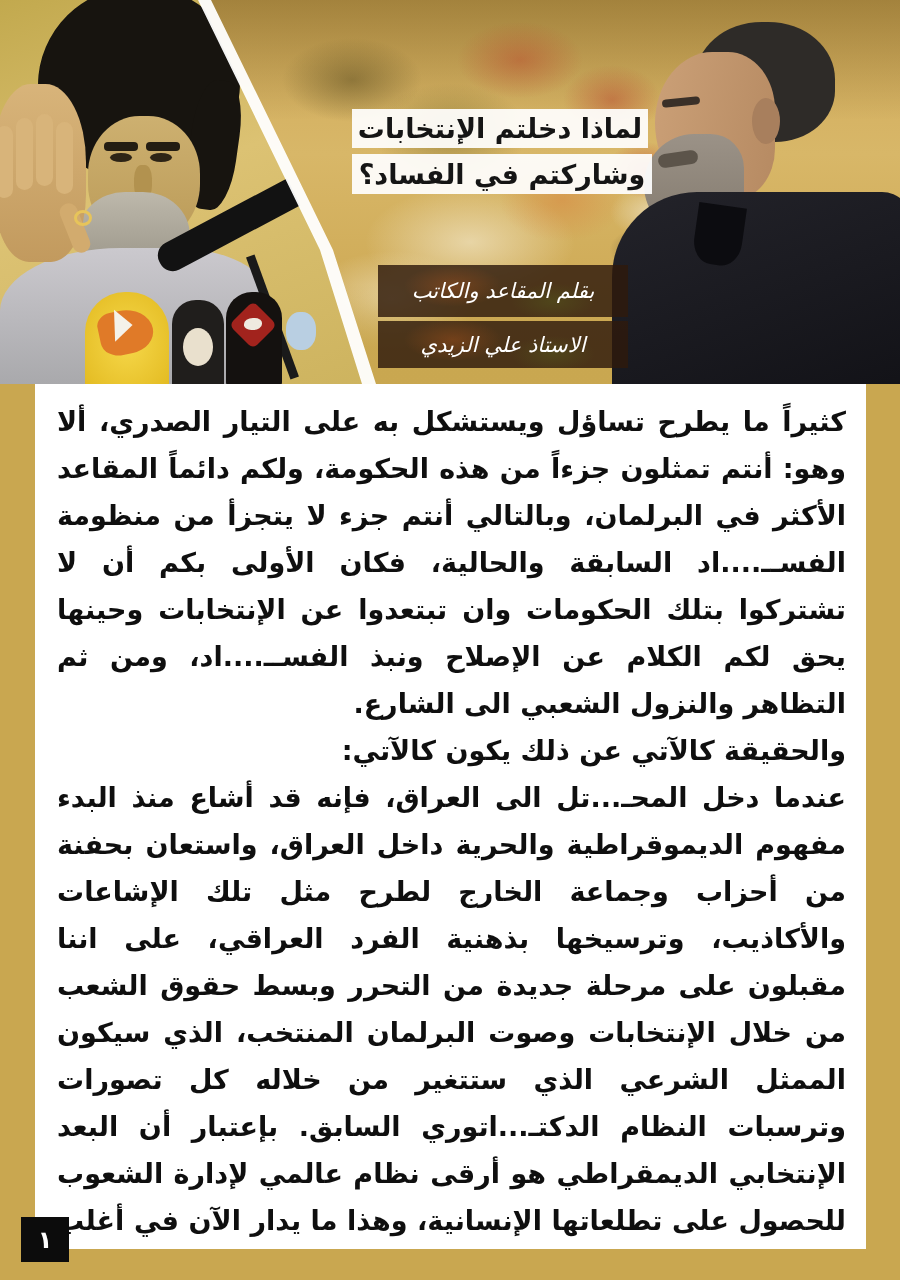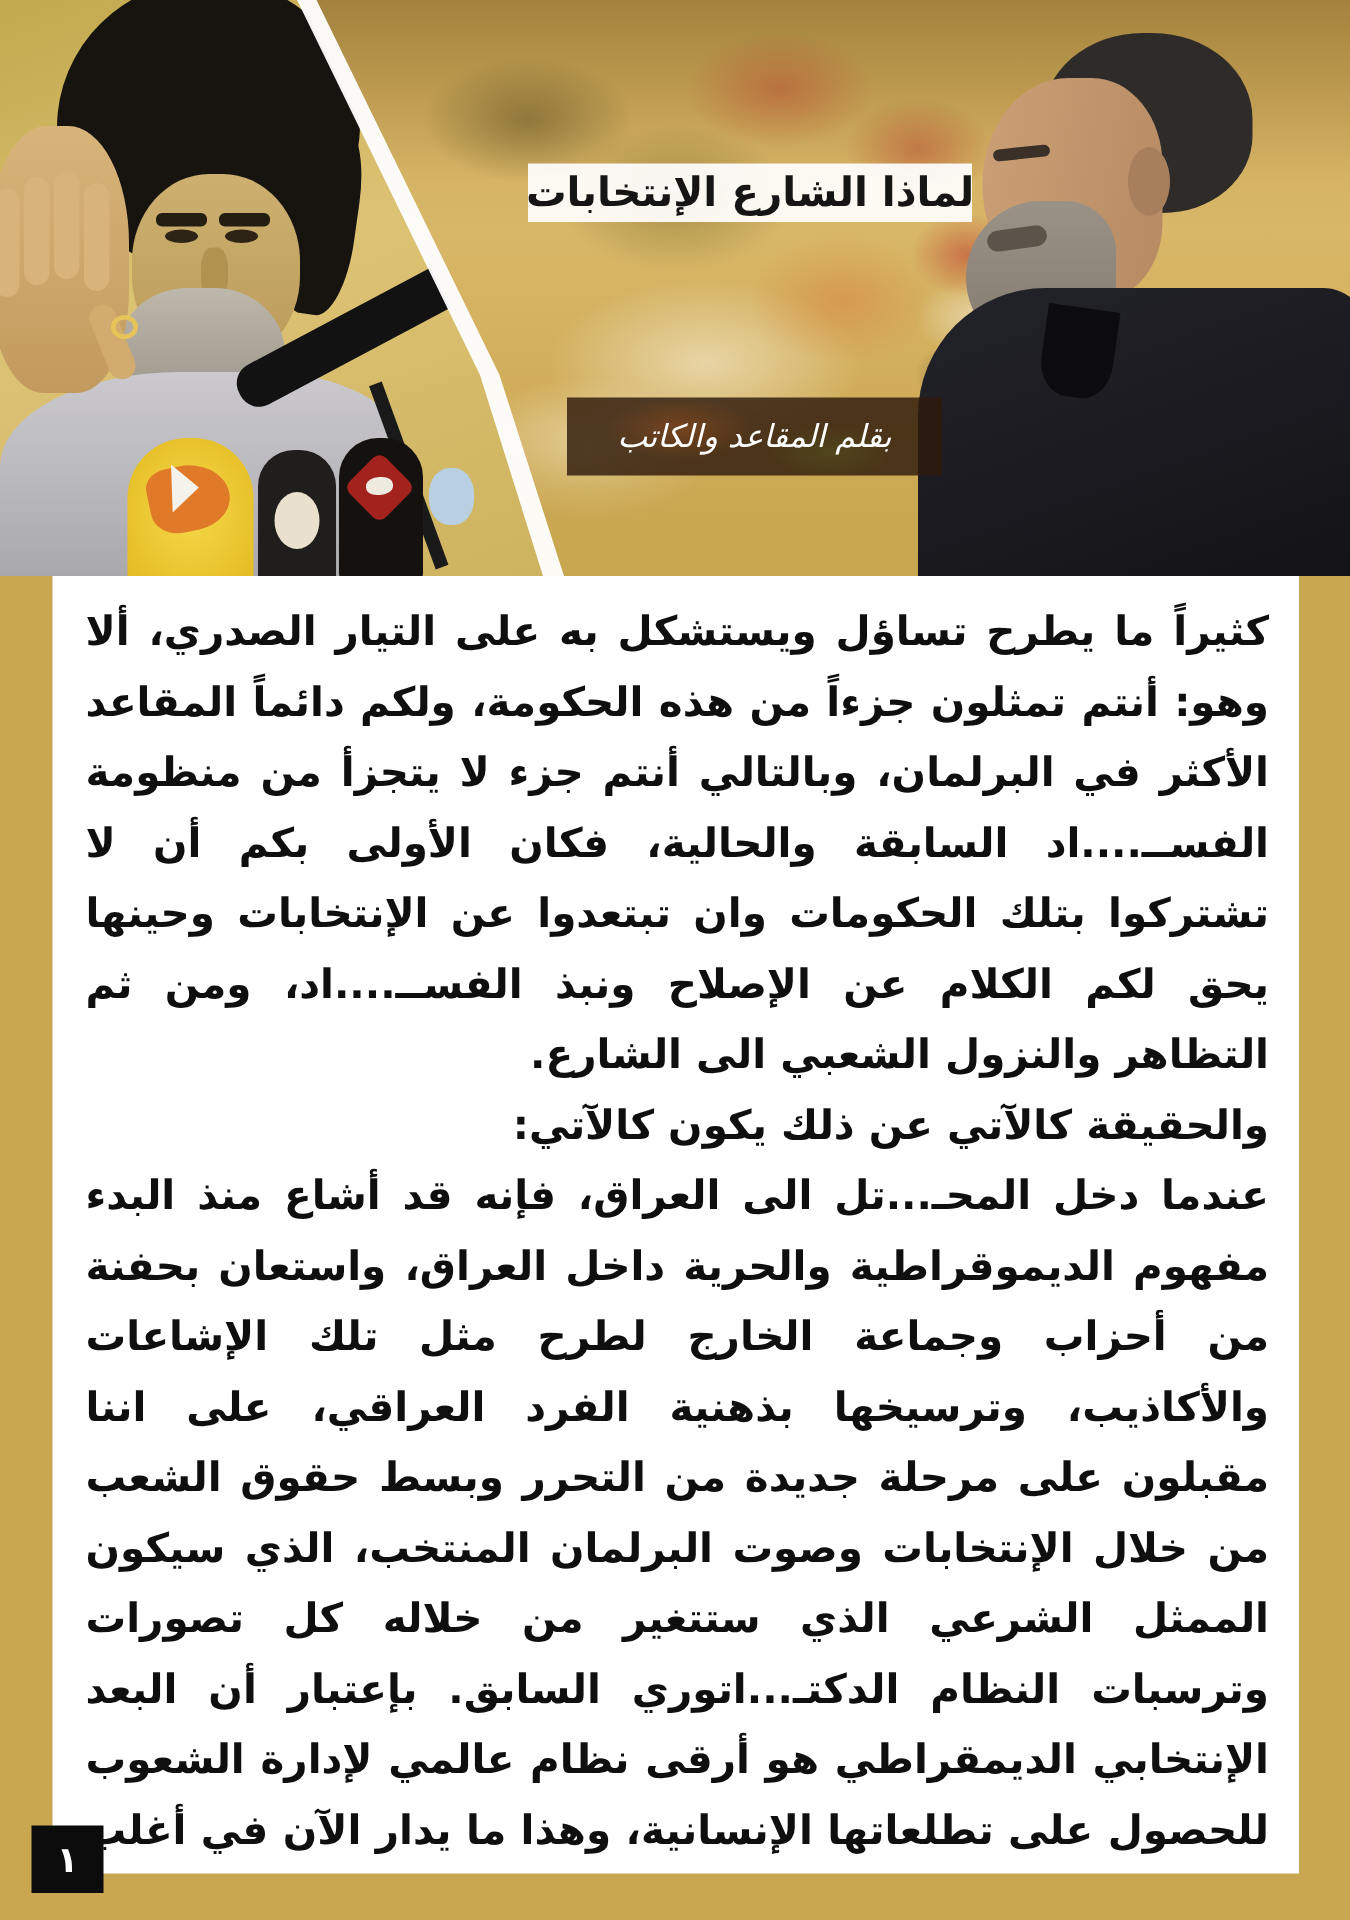--- a/index.html
+++ b/index.html
@@ -153,25 +153,31 @@
       <div class="mic-red">
         <div class="mic-red-diamond"></div>
         <div class="mic-red-mark"></div>
       </div>
       <div class="glove"></div>
     </div>
 
     <div class="divider"></div>
 
     <div class="title-strip t1">
-      <span class="title-text" dir="rtl">لماذا الشارع الإنتخابات</span>
+      <span class="title-text" dir="rtl">لماذا دخلتم الإنتخابات</span>
+    </div>
+    <div class="title-strip t2">
+      <span class="title-text" dir="rtl">وشاركتم في الفساد؟</span>
     </div>
 
     <div class="byline-strip b1">
       <span class="byline-text" dir="rtl">بقلم المقاعد والكاتب</span>
+    </div>
+    <div class="byline-strip b2">
+      <span class="byline-text" dir="rtl">الاستاذ علي الزيدي</span>
     </div>
   </div>
 
   <div class="content-box">
     <div class="article" lang="ar" dir="rtl">
       <p>كثيراً ما يطرح تساؤل ويستشكل به على التيار الصدري، ألا وهو: أنتم تمثلون جزءاً من هذه الحكومة، ولكم دائماً المقاعد الأكثر في البرلمان، وبالتالي أنتم جزء لا يتجزأ من منظومة الفســ....اد السابقة والحالية، فكان الأولى بكم أن لا تشتركوا بتلك الحكومات وان تبتعدوا عن الإنتخابات وحينها يحق لكم الكلام عن الإصلاح ونبذ الفســ....اد، ومن ثم التظاهر والنزول الشعبي الى الشارع.</p>
       <p>والحقيقة كالآتي عن ذلك يكون كالآتي:</p>
       <p>عندما دخل المحـ...تل الى العراق، فإنه قد أشاع منذ البدء مفهوم الديموقراطية والحرية داخل العراق، واستعان بحفنة من أحزاب وجماعة الخارج لطرح مثل تلك الإشاعات والأكاذيب، وترسيخها بذهنية الفرد العراقي، على اننا مقبلون على مرحلة جديدة من التحرر وبسط حقوق الشعب من خلال الإنتخابات وصوت البرلمان المنتخب، الذي سيكون الممثل الشرعي الذي ستتغير من خلاله كل تصورات وترسبات النظام الدكتـ...اتوري السابق. بإعتبار أن البعد الإنتخابي الديمقراطي هو أرقى نظام عالمي لإدارة الشعوب للحصول على تطلعاتها الإنسانية، وهذا ما يدار الآن في أغلب دول العالم، كونه أنجح نظام وضعي حصلت عليه البشرية كمنجز عقلائي يرضي الجميع.</p>
     </div>
   </div>

